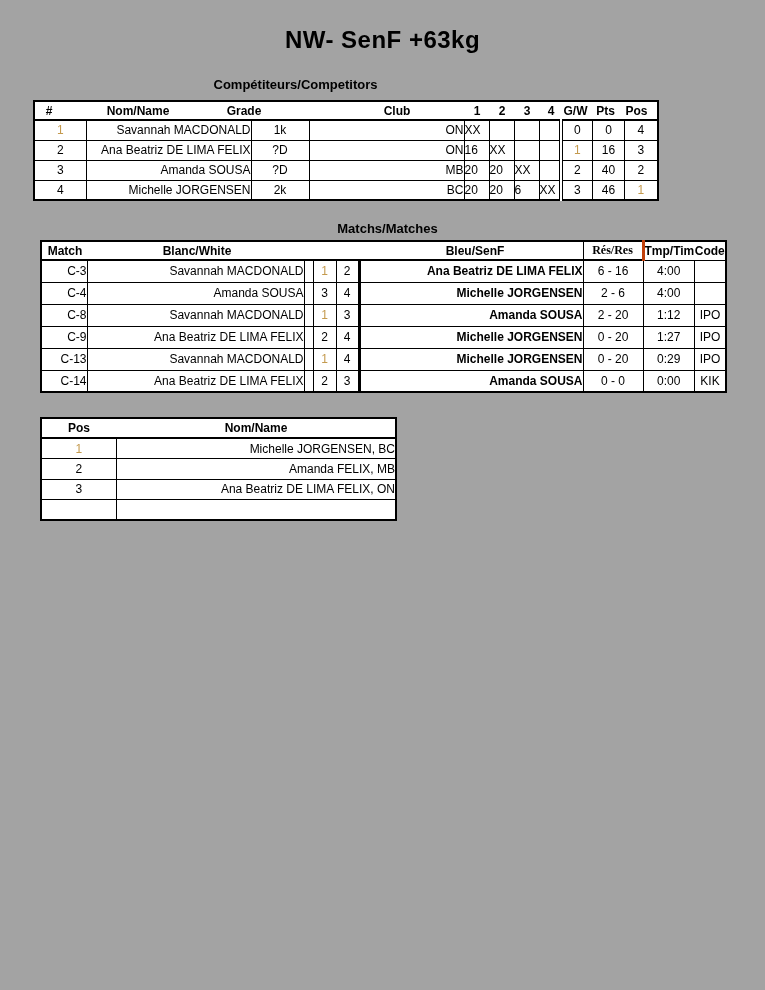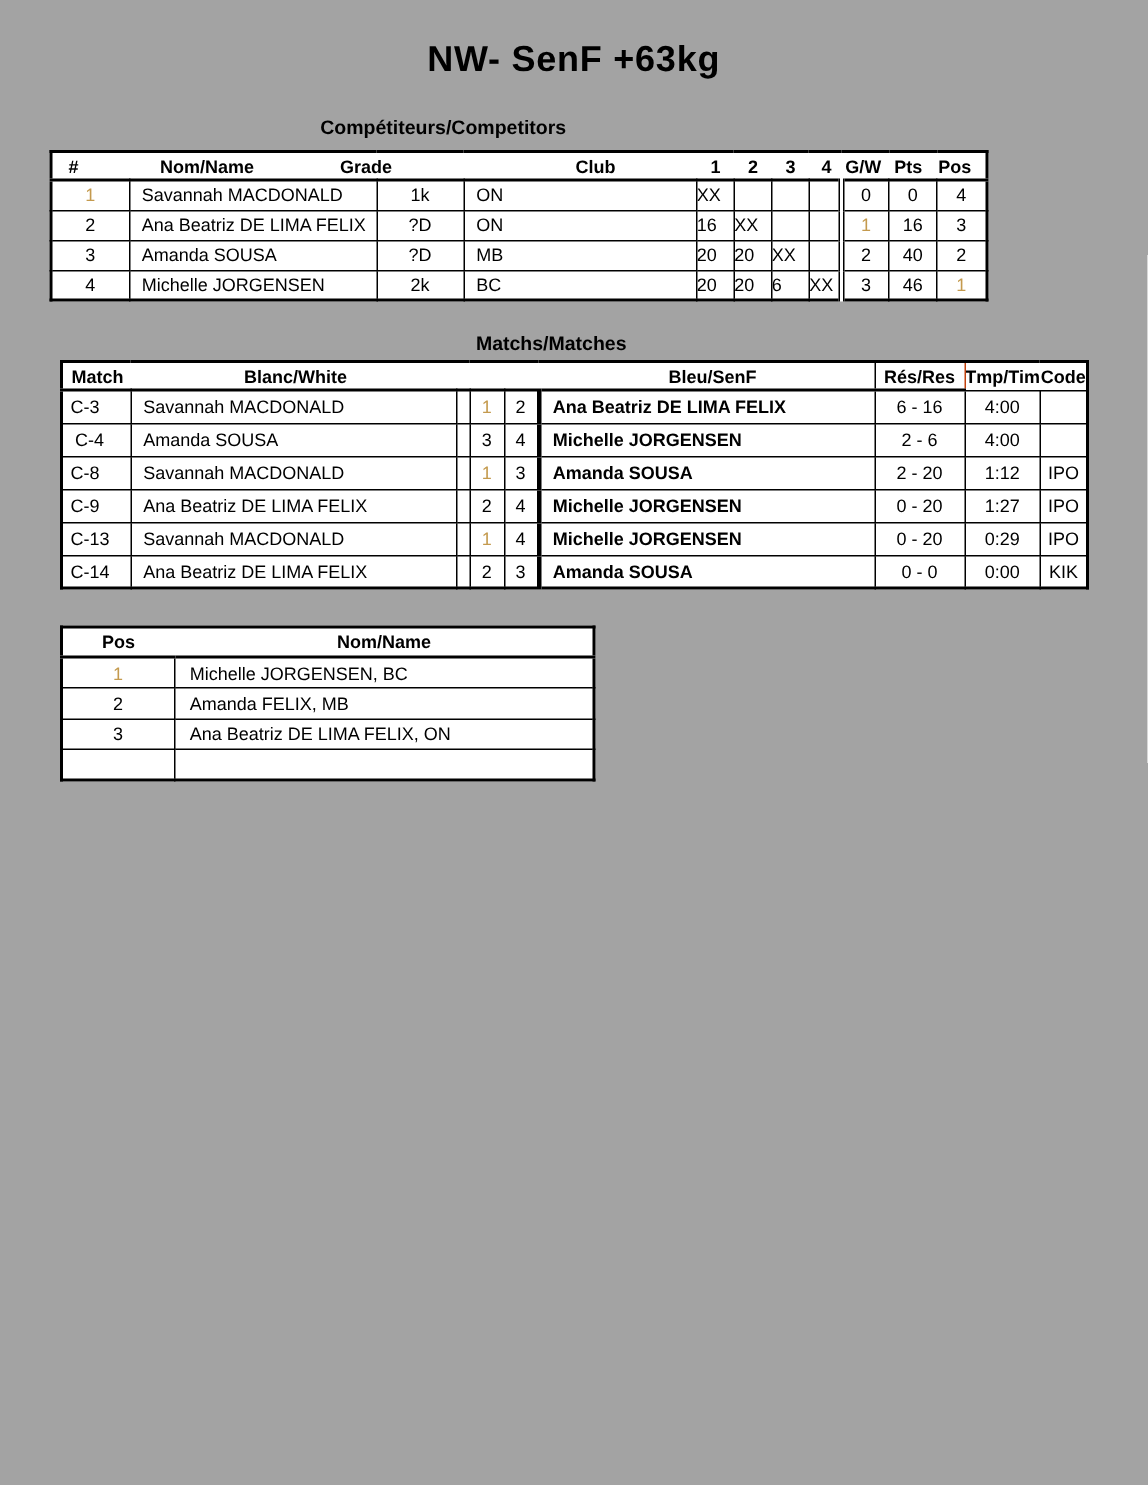--- a/index.html
+++ b/index.html
@@ -5,49 +5,49 @@
   * { margin:0; padding:0; box-sizing:border-box; }
   html,body { background:#fff; }
   body { font-family:"Liberation Sans", sans-serif; }
   .page { position:relative; width:765px; height:990px; background:#a3a3a3; color:#000; overflow:hidden; }
 
   .doc-title { position:absolute; top:26px; left:0; width:765px; text-align:center;
                font-size:24px; font-weight:bold; letter-spacing:0.5px; }
 
   .sec-title { position:absolute; font-size:13px; font-weight:bold; text-align:center; white-space:nowrap; }
   #comp-title   { left:33px;  top:77px;  width:525px; }
-  #match-title  { left:24px;  top:221px; width:687px; }
+  #match-title  { left:44px;  top:221px; width:687px; }
   #res-title    { left:40px;  top:396px; width:330px; }
 
   table { border-collapse:collapse; table-layout:fixed; position:absolute; background:#fff; }
   td { font-size:12px; white-space:nowrap; overflow:hidden; vertical-align:middle; }
 
   
   .c { text-align:center; }
-  .l { text-align:left; padding-left:8px; }
+  .l { text-align:right; padding-left:8px; }
   .r { text-align:left; padding-right:3px; }
   .b { font-weight:bold; }
 
   
   .hlab { position:absolute; top:50%; transform:translate(-50%,-50%);
           font-weight:bold; font-size:12px; white-space:nowrap; }
 
   
   #comp-table { left:33px; top:100px; border:2px solid #000; }
   #comp-table td { border:1px solid #000; height:20px; }
   #comp-table tr.hrow td { border-left:none; border-right:none; border-top:none;
                            border-bottom:2px solid #000; height:19px; position:relative; }
   #comp-table td.gwsep { border-left:4px double #000; }
 
   
   #match-table { left:40px; top:240px; border:2px solid #000; }
   #match-table td { border:1px solid #000; height:22px; }
   #match-table td.bluesep { border-left:3px solid #000; }
   #match-table tr.hrow td { border:none; border-bottom:2px solid #000; height:19px; position:relative; }
-  #match-table tr.hrow td.boxed { border-left:1px solid #000; border-right:1px solid #c2410c; }
+  #match-table tr.hrow td.boxed { border-left:1px solid #000; border-right:3px solid #c2410c;font-family:Liberation Serif, serif; }
   #match-table tr.hrow td.free { border-bottom:none; }
 
   
   #res-table { left:40px; top:417px; border:2px solid #000; }
   #res-table td { border:1px solid #000; height:20.6px; }
   #res-table tr.hrow td { border-left:none; border-right:none; border-top:none;
                           border-bottom:2px solid #000; height:20px; position:relative; }
 
   .footer { position:absolute; top:962px; left:0; width:706px; text-align:center;
             font-size:12px; font-weight:bold; }

